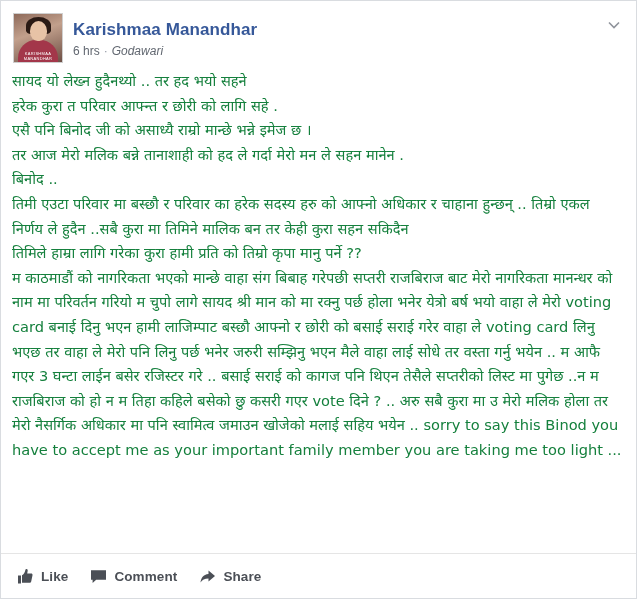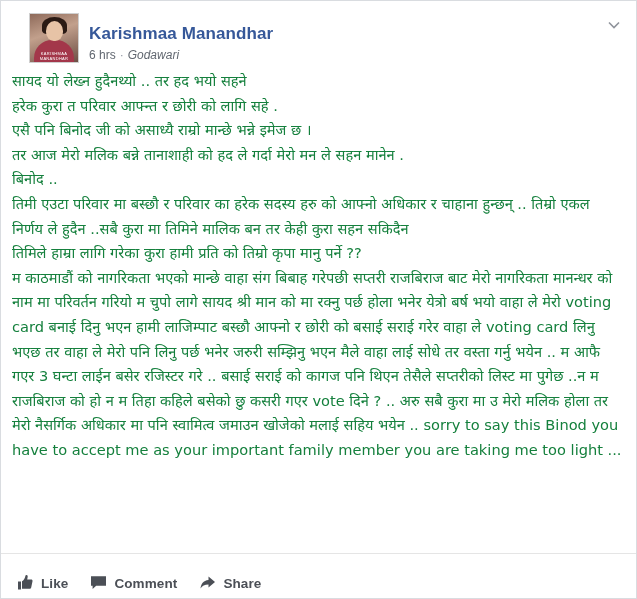--- a/index.html
+++ b/index.html
@@ -19,26 +19,25 @@
     height: 599px;
     border: 1px solid #d9dce0;
     background: #ffffff;
     display: flex;
     flex-direction: column;
     overflow: hidden;
   }
   
   .post-header {
     display: flex;
-    align-items: flex-end;
+    align-items: center;
     padding: 12px 12px 0 12px;
     position: relative;
     height: 62px;
     box-sizing: border-box;
-    margin-left: 16px;
   }
   .avatar {
     width: 48px;
     height: 48px;
     flex: 0 0 48px;
     background: linear-gradient(160deg, #8e6a5a 0%, #c2a08c 40%, #6d4f45 100%);
     border: 1px solid #cfcfcf;
     position: relative;
     overflow: hidden;
   }
@@ -142,21 +141,21 @@
   .post-actions {
     border-top: 1px solid #e5e5e5;
     height: 44px;
     display: flex;
     align-items: center;
     padding: 0 8px;
     flex: 0 0 44px;
   }
   .action {
     display: flex;
-    align-items: flex-end;
+    align-items: center;
     padding: 0 14px 0 8px;
     height: 30px;
     cursor: pointer;
     user-select: none;
   }
   .action-label {
     font-family: "Liberation Sans", sans-serif;
     font-size: 13.5px;
     font-weight: bold;
     color: #4b4f56;

